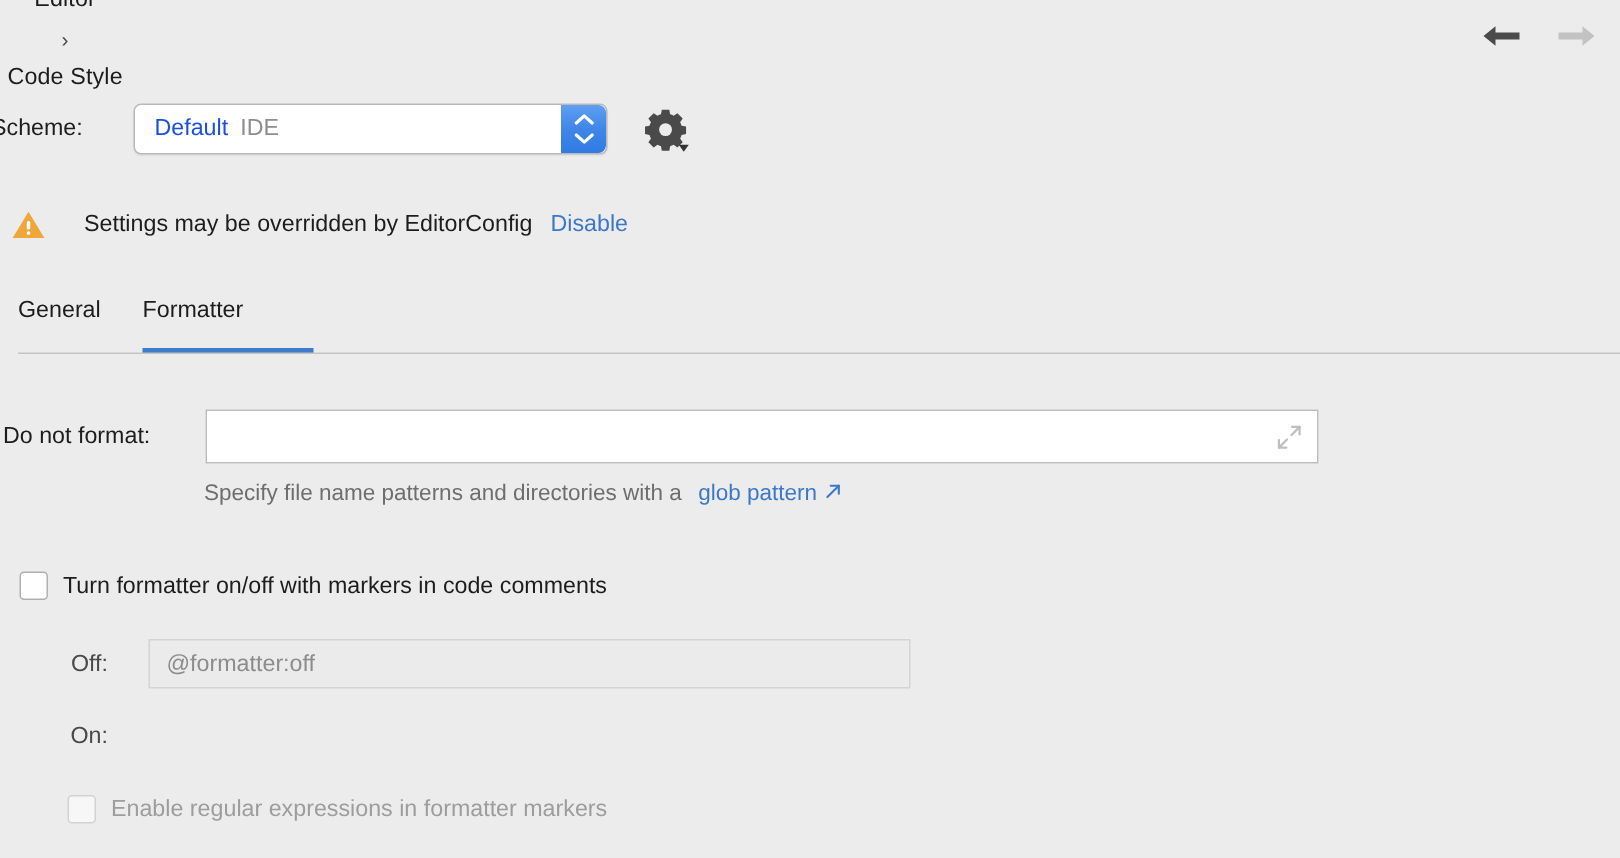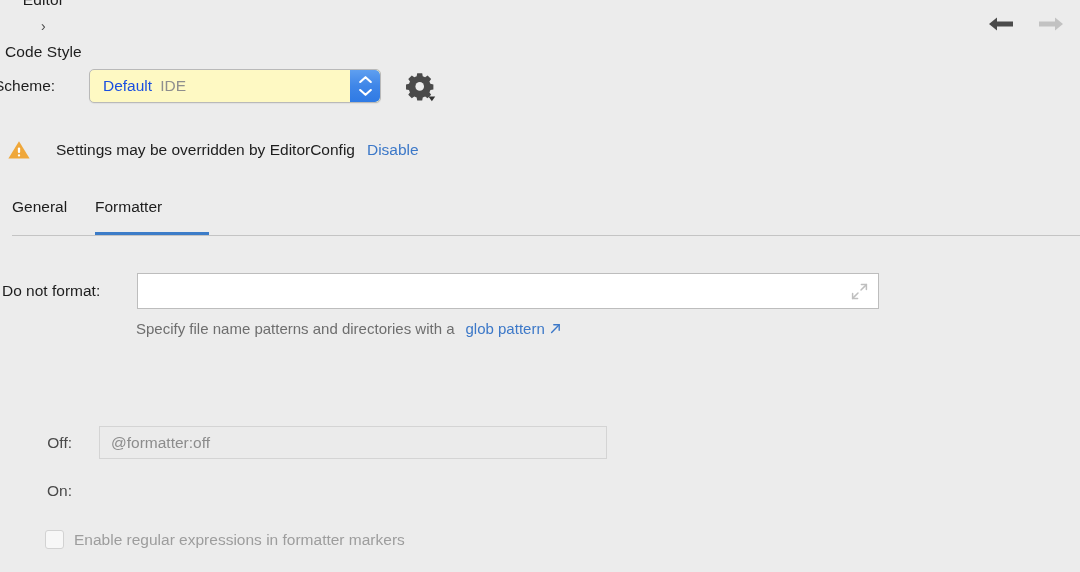--- a/index.html
+++ b/index.html
@@ -70,23 +70,23 @@
   }
   .scheme-label {
     font-size: 15.5px;
     color: #1d1d1d;
     margin-left: -6px;
     width: 95px;
     white-space: nowrap;
   }
   .combo {
     position: relative;
-    width: 292px;
+    width: 316px;
     height: 34px;
-    background: #fef9c3;
+    background: #ffffff;
     border: 1px solid #b9b9b9;
     border-radius: 5px;
     box-sizing: border-box;
     display: flex;
     align-items: center;
     box-shadow: 0 1px 1px rgba(0,0,0,0.05);
     overflow: hidden;
   }
   .combo-text {
     padding-left: 13px;
@@ -404,20 +404,24 @@
         <svg width="11" height="11" viewBox="0 0 11 11" aria-hidden="true">
           <g stroke="#3c78c8" stroke-width="1.4" fill="none" stroke-linecap="round" stroke-linejoin="round">
             <path d="M1.6 9.4 L9.2 1.8"></path>
             <path d="M3.8 1.8 L9.2 1.8 L9.2 7.2"></path>
           </g>
         </svg>
       </span>
     </span>
   </div>
 
+  <div class="check-row check-markers">
+    <span class="checkbox"></span>
+    <span class="check-label">Turn formatter on/off with markers in code comments</span>
+  </div>
 
   <div class="kv-row kv-off">
     <span class="kv-label">Off:</span>
     <div class="kv-field">
       <span class="kv-placeholder">@formatter:off</span>
     </div>
   </div>
 
   <div class="kv-row kv-on">
     <span class="kv-label">On:</span>

